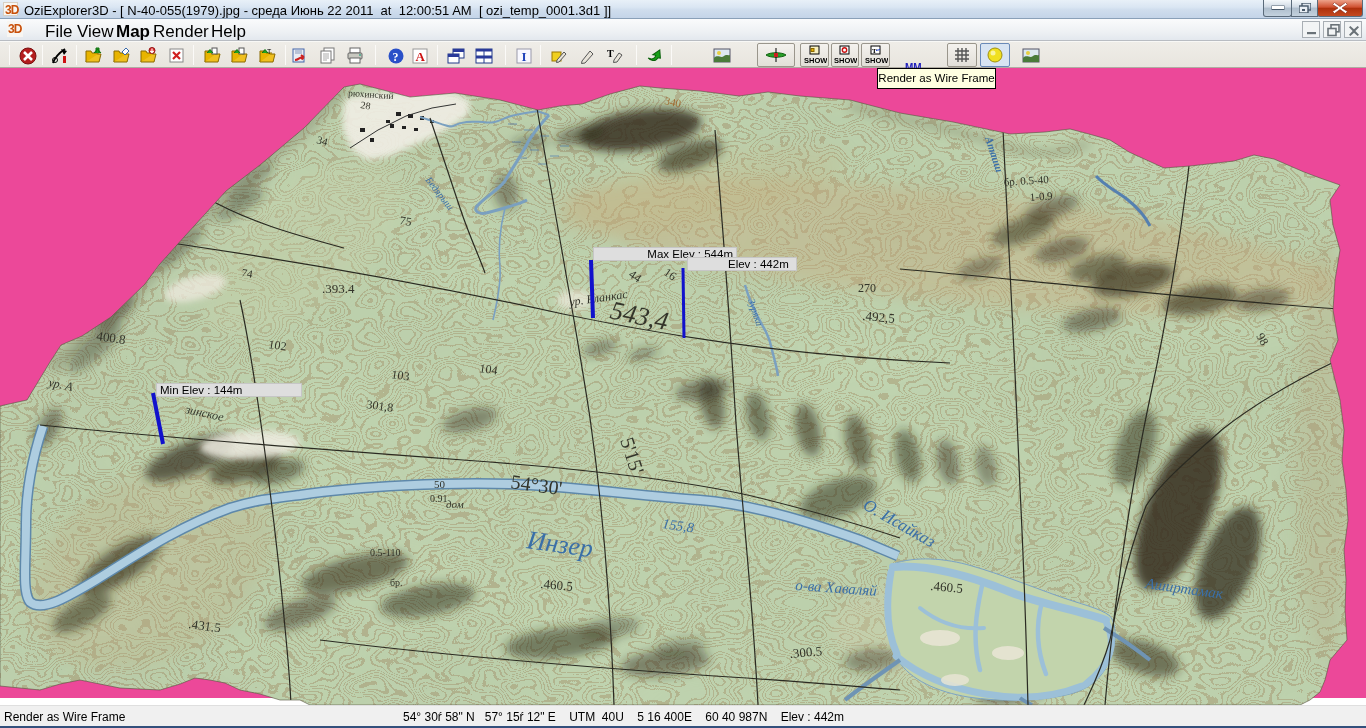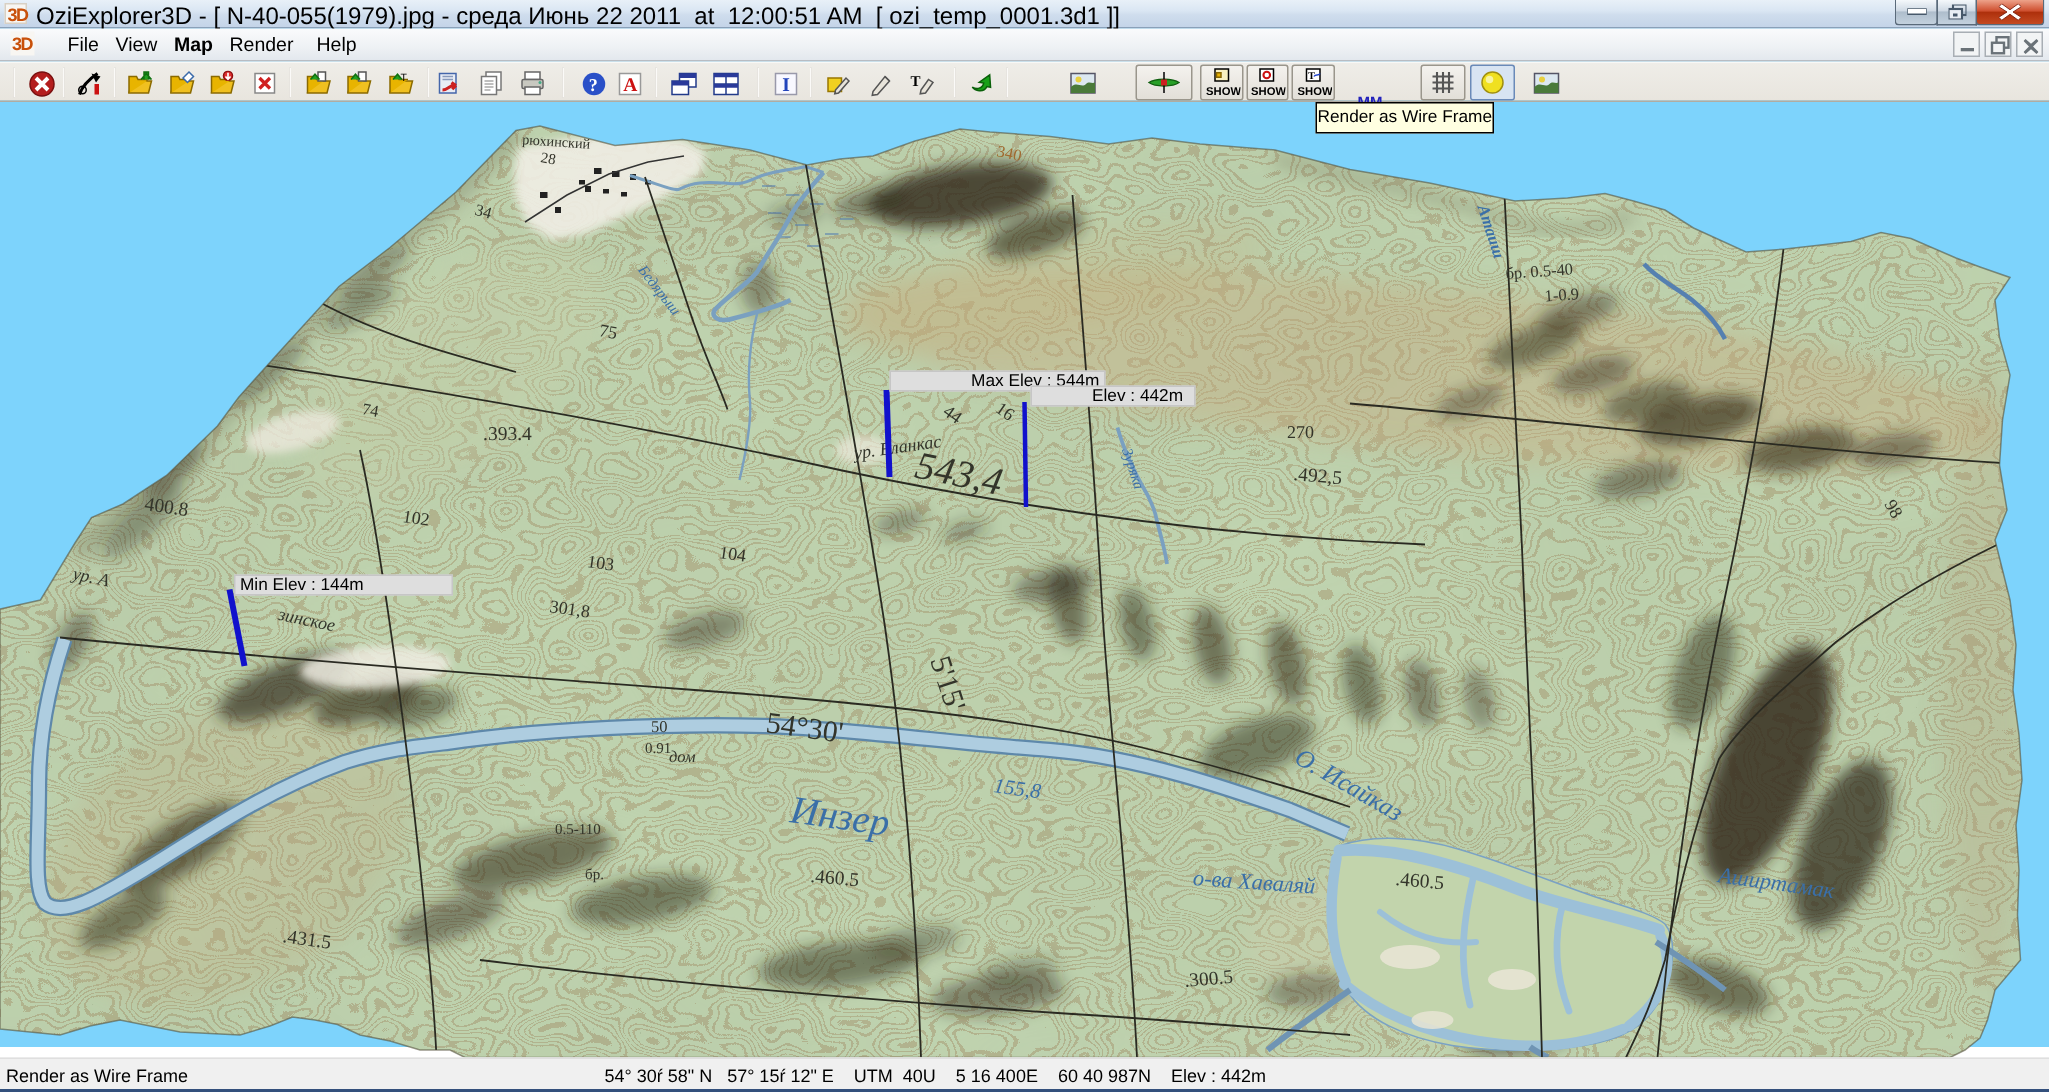--- a/index.html
+++ b/index.html
@@ -1,34 +1,34 @@
 <!DOCTYPE html>
 <html><head><meta charset="utf-8">
 <style>
 *{margin:0;padding:0;box-sizing:border-box;}
 html,body{width:1366px;height:728px;overflow:hidden;font-family:"Liberation Sans",sans-serif;}
-#win{position:relative;width:1366px;height:698px;background:#7dd3fc;}
+#win{position:relative;width:1366px;height:698px;background:#ec4899;}
 
 #title{position:absolute;left:0;top:0;width:1366px;height:19px;
  background:linear-gradient(#e8f0f8 0%,#dae6f3 40%,#cfdded 55%,#c4d4e8 100%);
  border-bottom:1px solid #8aa0b8;}
 #title .ticon{position:absolute;left:3px;top:2px;width:15px;height:14px;background:#f8f6f2;border:1px solid #d8d0c4;}
-#title .ttext{position:absolute;left:24px;top:3px;font-size:16px;color:#000;}
+#title .ttext{position:absolute;left:24px;top:3px;font-size:13px;color:#000;}
 .d3{font-weight:bold;color:#c8500a;font-size:12px;letter-spacing:-1px;}
 #tbtns{position:absolute;right:3px;top:0;height:17px;display:flex;}
 .tb{height:17px;border:1px solid #5a6a7a;border-top:none;background:linear-gradient(#f4f8fb,#cfd9e4 45%,#aebdcc 50%,#c3d1de);margin-left:-1px;position:relative;}
 .tb.min{width:29px;border-radius:0 0 3px 3px;}
 .tb.res{width:27px;}
 .tb.cls{width:46px;background:linear-gradient(#eda28a,#cf5030 45%,#ae300c 52%,#c44a22);border-radius:0 0 3px 3px;}
 .tb .glyph{position:absolute;left:50%;top:50%;transform:translate(-50%,-50%);}
 
 #menubar{position:absolute;left:0;top:19px;width:1366px;height:22px;
  background:linear-gradient(#fafbfc,#eef1f4 60%,#e3e8ee);border-bottom:1px solid #b8bcc2;}
 #menubar .micon{position:absolute;left:7px;top:2px;width:16px;height:16px;background:#f8f6f2;}
-.mitem{position:absolute;top:3px;font-size:13px;color:#000;}
+.mitem{position:absolute;top:3px;font-size:17px;color:#000;}
 #mdibtns{position:absolute;right:4px;top:2px;display:flex;}
 .mdib{width:18px;height:17px;border:1px solid #a8aeb4;background:#f2f4f5;margin-left:3px;position:relative;color:#667076;}
 
 #toolbar{position:absolute;left:0;top:41px;width:1366px;height:27px;
  background:linear-gradient(#efede8,#e8e5de);border-top:1px solid #f8f8f6;border-bottom:1px solid #b0aca2;}
 .tsep{position:absolute;top:3px;width:1px;height:20px;background:#b8b4aa;border-right:1px solid #fbfaf8;}
 .ticn{position:absolute;top:5px;width:18px;height:18px;}
 .tbtn{position:absolute;top:1px;height:24px;border:1px solid #9a968c;border-radius:2px;background:linear-gradient(#f4f2ee,#e2dfd8);display:flex;align-items:center;justify-content:center;}
 .tbtn.hov{background:#d8e4f2;border-color:#6a8ab8;}
 

